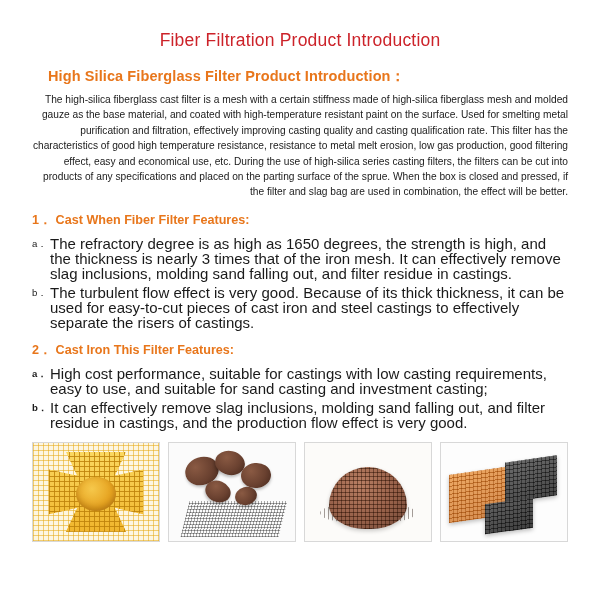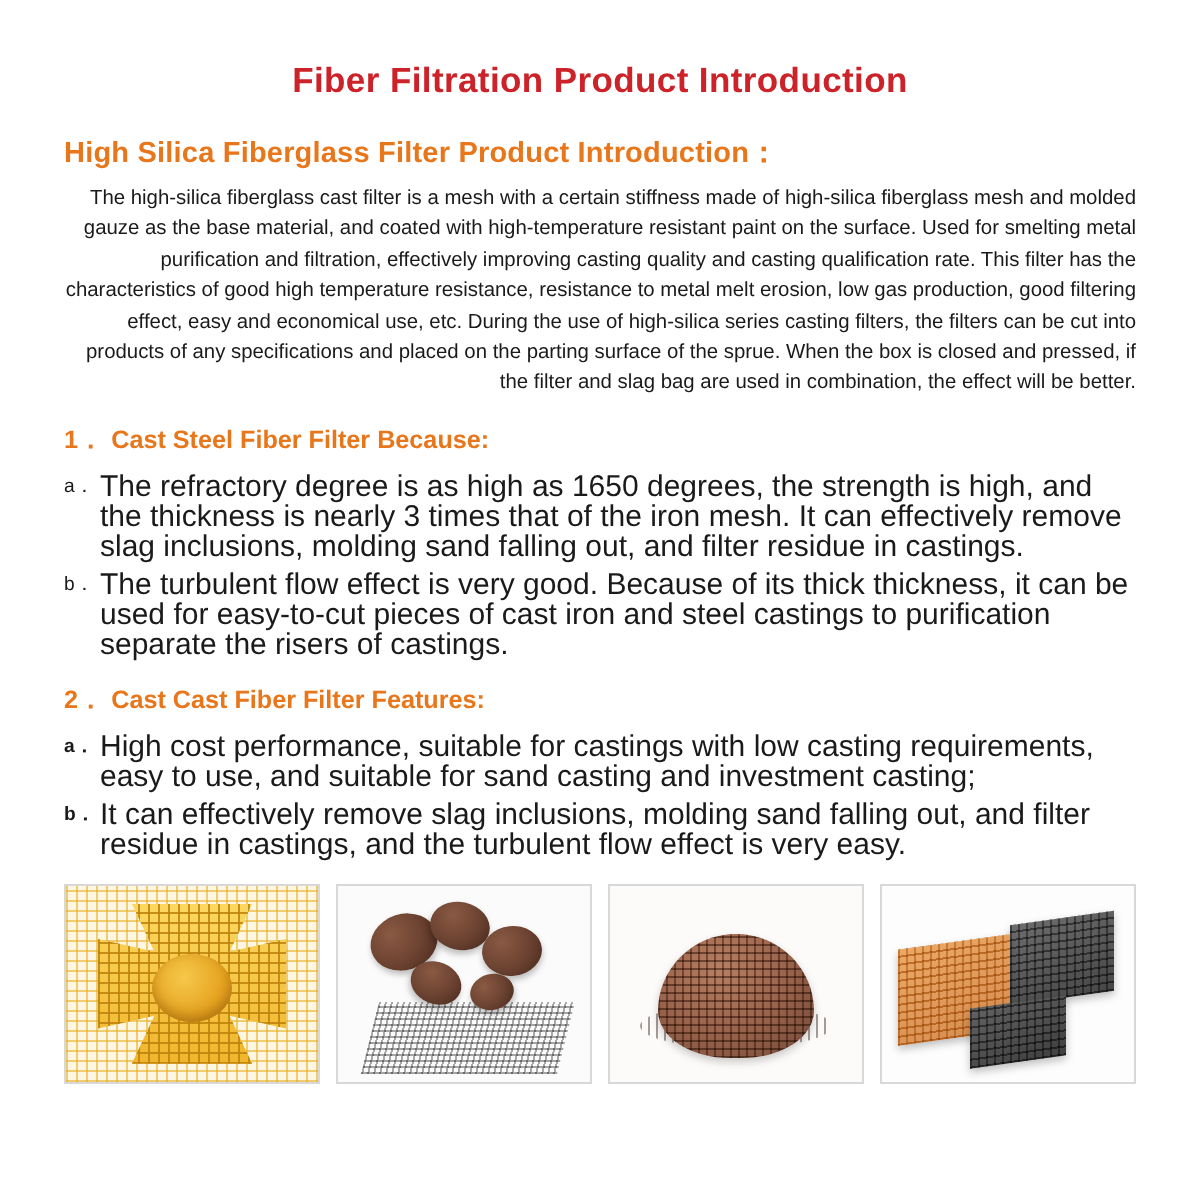--- a/index.html
+++ b/index.html
@@ -18,29 +18,29 @@
     width: 600px;
     height: 600px;
     box-sizing: border-box;
     padding: 22px 32px 0 32px;
     position: relative;
   }
   .doc-title {
     text-align: center;
     color: #cc2229;
     font-size: 17.5px;
-    font-weight: bold;
+    font-weight: normal;
     letter-spacing: 0.2px;
     margin: 8px 0 16px 0;
   }
   .section-heading {
     color: #e8761b;
     font-size: 14.5px;
     font-weight: bold;
-    margin: 0 0 6px 0;
+    margin: 0 0 6px 16px;
     letter-spacing: 0.1px;
   }
   .body-text {
     font-size: 10.2px;
     line-height: 15.4px;
     color: #1a1a1a;
     text-align: right;
     margin: 0 0 10px 0;
   }
   .numbered-heading {
@@ -215,45 +215,45 @@
 
 <div class="page">
 
   <div class="doc-title">Fiber Filtration Product Introduction</div>
 
   <div class="section-heading">High Silica Fiberglass Filter Product Introduction：</div>
 
   <p class="body-text">The high-silica fiberglass cast filter is a mesh with a certain stiffness made of high-silica fiberglass mesh and molded gauze as the base material, and coated with high-temperature resistant paint on the surface. Used for smelting metal purification and filtration, effectively improving casting quality and casting qualification rate. This filter has the characteristics of good high temperature resistance, resistance to metal melt erosion, low gas production, good filtering effect, easy and economical use, etc. During the use of high-silica series casting filters, the filters can be cut into products of any specifications and placed on the parting surface of the sprue. When the box is closed and pressed, if the filter and slag bag are used in combination, the effect will be better.</p>
 
   <div class="numbered-heading">
-    <span class="num">1．</span><span>Cast Steel Fiber Filter Because:</span>
+    <span class="num">1．</span><span>Cast When Fiber Filter Features:</span>
   </div>
 
   <div class="bullet-row">
     <span class="bullet-label plain">a．</span>
     <span class="bullet-text">The refractory degree is as high as 1650 degrees, the strength is high, and the thickness is nearly 3 times that of the iron mesh. It can effectively remove slag inclusions, molding sand falling out, and filter residue in castings.</span>
   </div>
 
   <div class="bullet-row">
     <span class="bullet-label plain">b．</span>
-    <span class="bullet-text">The turbulent flow effect is very good. Because of its thick thickness, it can be used for easy-to-cut pieces of cast iron and steel castings to purification separate the risers of castings.</span>
+    <span class="bullet-text">The turbulent flow effect is very good. Because of its thick thickness, it can be used for easy-to-cut pieces of cast iron and steel castings to effectively separate the risers of castings.</span>
   </div>
 
   <div class="numbered-heading">
-    <span class="num">2．</span><span>Cast Cast Fiber Filter Features:</span>
+    <span class="num">2．</span><span>Cast Iron This Filter Features:</span>
   </div>
 
   <div class="bullet-row">
     <span class="bullet-label">a．</span>
     <span class="bullet-text">High cost performance, suitable for castings with low casting requirements, easy to use, and suitable for sand casting and investment casting;</span>
   </div>
 
   <div class="bullet-row">
     <span class="bullet-label">b．</span>
-    <span class="bullet-text">It can effectively remove slag inclusions, molding sand falling out, and filter residue in castings, and the turbulent flow effect is very easy.</span>
+    <span class="bullet-text">It can effectively remove slag inclusions, molding sand falling out, and filter residue in castings, and the production flow effect is very good.</span>
   </div>
 
   <div class="images-row">
 
     <div class="img-cell">
       <div class="mesh-bg"></div>
       <div class="mesh-cross"></div>
       <div class="mesh-dish"></div>
     </div>
 

